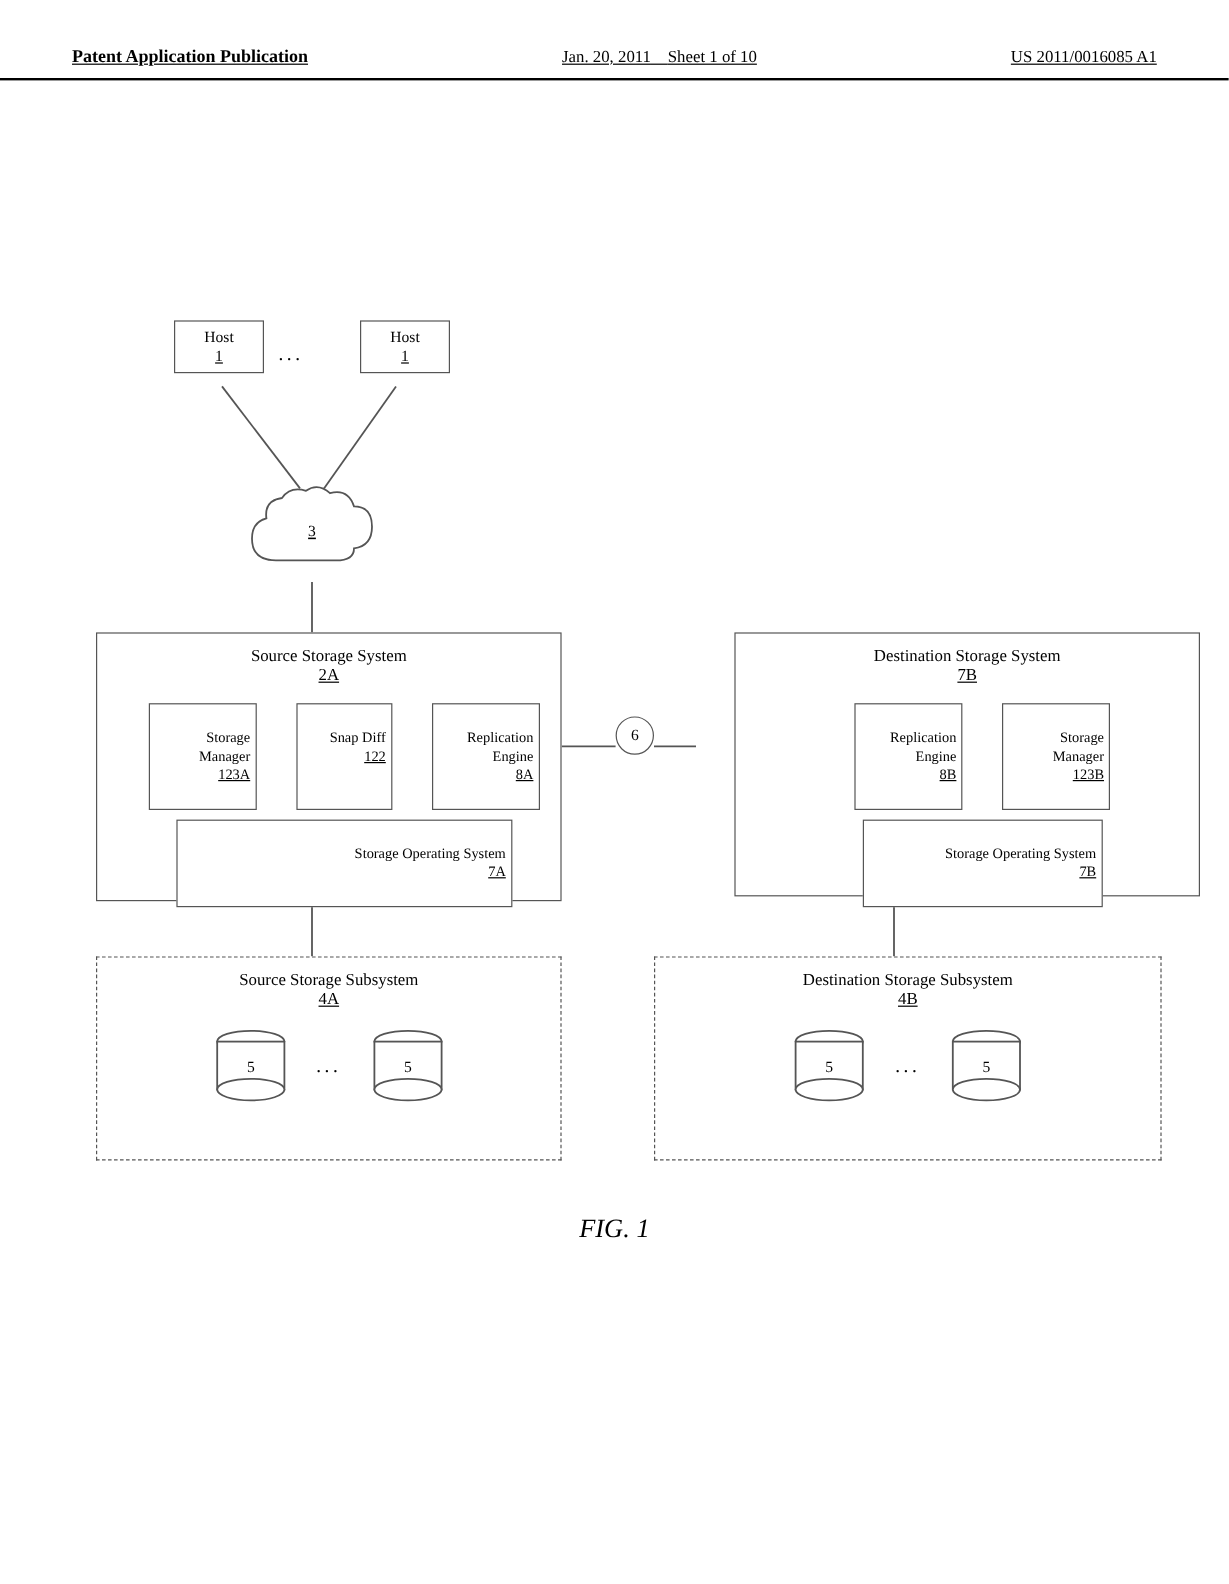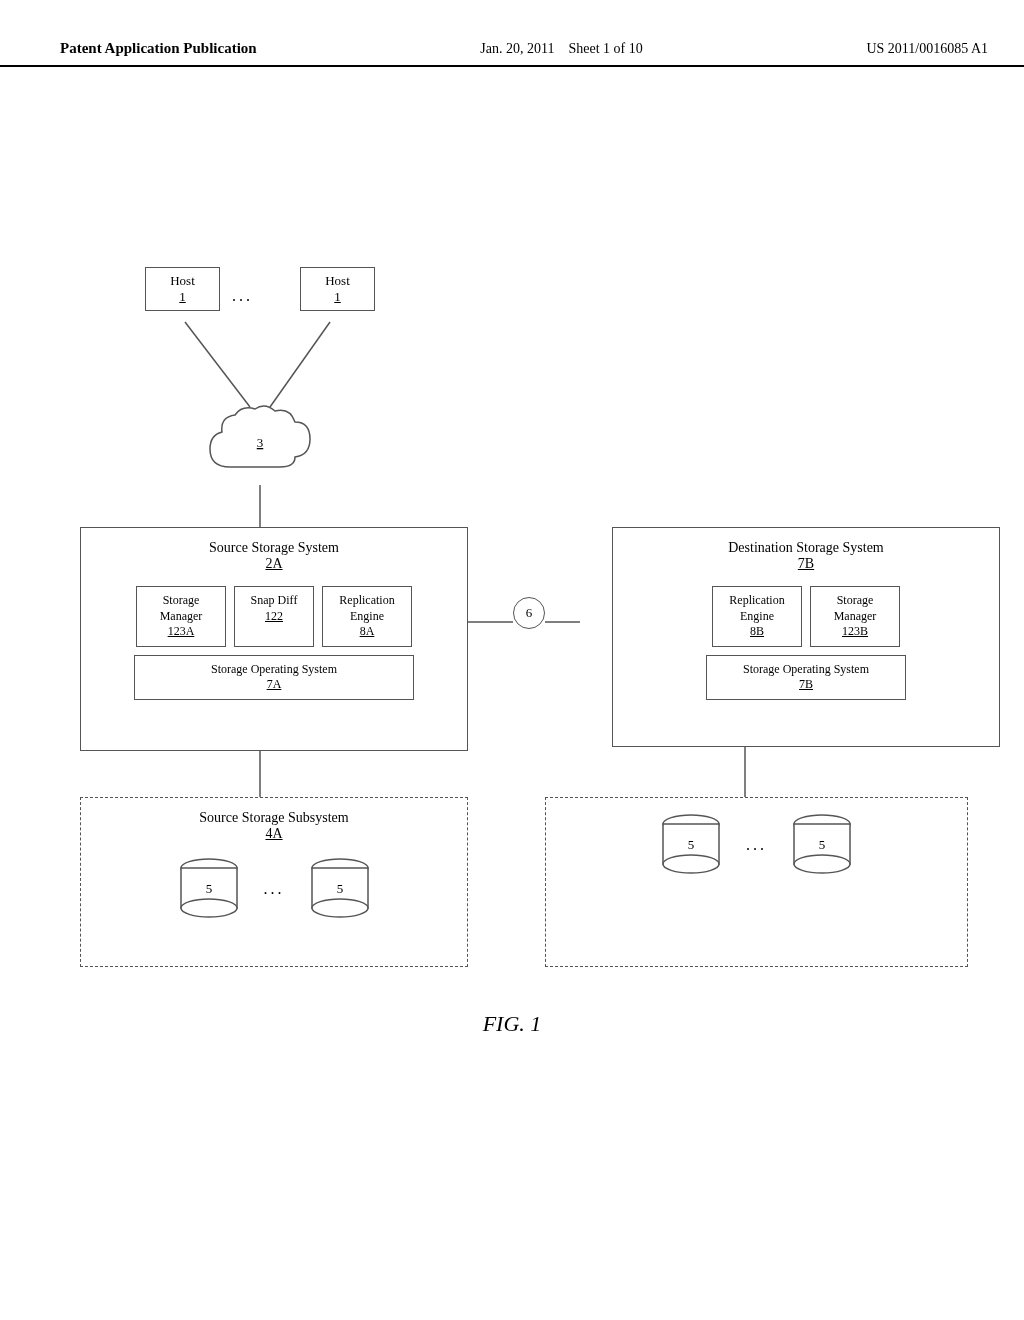--- a/index.html
+++ b/index.html
@@ -10,23 +10,24 @@
       min-height: 1320px;
       position: relative;
       overflow-x: hidden;
     }
 
     
     .header {
       display: flex;
       justify-content: space-between;
       align-items: baseline;
-      padding: 28px 36px 0 60px;
+      padding: 28px 60px 0 60px;
       border-bottom: 2px solid #000;
       padding-bottom: 8px;
+      text-decoration: underline;
     }
     .header-left {
       font-weight: bold;
       font-size: 15px;
     }
     .header-center {
       font-size: 14px;
       margin-top: 13px;
     }
     .header-right {
@@ -93,24 +94,25 @@
       background: #fff;
       padding: 5px 8px;
       text-align: center;
       font-size: 13px;
     }
 
     
     .inner-box {
       border: 1.5px solid #555;
       background: #fff;
-      text-align: center;
+      text-align: right;
       font-size: 12px;
-      padding: 6px 4px;
+      padding: 20px 4px;
       line-height: 1.3;
+      margin-left: 25px;
     }
   </style>
 </head>
 <body>
 
 <div class="header">
   <span class="header-left">Patent Application Publication</span>
   <span class="header-center">
     <span>Jan. 20, 2011</span>&nbsp;&nbsp;&nbsp;
     <span>Sheet 1 of 10</span>
@@ -245,20 +247,28 @@
       <svg width="70" height="65" viewBox="0 0 70 65" xmlns="http://www.w3.org/2000/svg">
         <ellipse cx="35" cy="12" rx="28" ry="9" fill="white" stroke="#555" stroke-width="1.5"></ellipse>
         <rect x="7" y="12" width="56" height="40" fill="white" stroke="#555" stroke-width="1.5"></rect>
         <ellipse cx="35" cy="52" rx="28" ry="9" fill="white" stroke="#555" stroke-width="1.5"></ellipse>
         <text x="35" y="37" text-anchor="middle" font-size="13" font-family="Times New Roman" fill="#000">5</text>
       </svg>
     </div>
   </div>
 
   <div class="dashed-box" style="left: 545px; top: 730px; width: 423px; height: 170px;">
+    <div style="text-align:center; padding-top:12px;">
+      <div style="font-size:14px;">
+        <span>Destination Storage Subsystem</span>
+      </div>
+      <div style="font-size:14px; text-decoration:underline;">
+        <span>4B</span>
+      </div>
+    </div>
 
     <div style="display:flex; align-items:center; justify-content:center; gap:20px; margin-top:14px;">
 
       <svg width="70" height="65" viewBox="0 0 70 65" xmlns="http://www.w3.org/2000/svg">
         <ellipse cx="35" cy="12" rx="28" ry="9" fill="white" stroke="#555" stroke-width="1.5"></ellipse>
         <rect x="7" y="12" width="56" height="40" fill="white" stroke="#555" stroke-width="1.5"></rect>
         <ellipse cx="35" cy="52" rx="28" ry="9" fill="white" stroke="#555" stroke-width="1.5"></ellipse>
         <text x="35" y="37" text-anchor="middle" font-size="13" font-family="Times New Roman" fill="#000">5</text>
       </svg>
       <div style="font-size:16px; letter-spacing:3px;">

